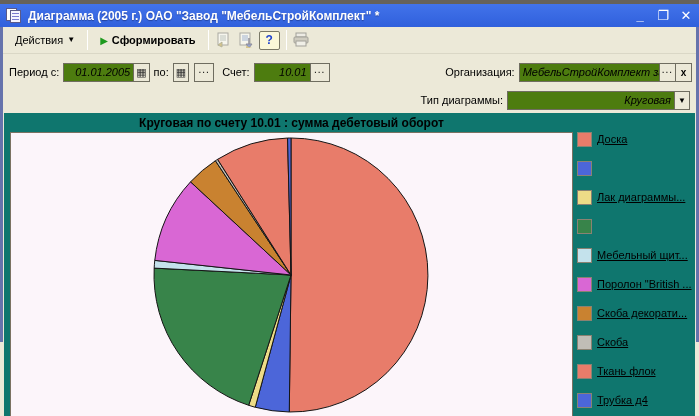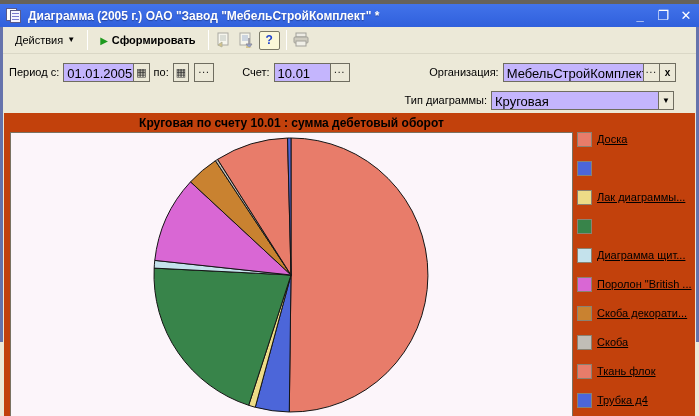--- a/index.html
+++ b/index.html
@@ -19,33 +19,33 @@
   .tb-btn{display:flex;align-items:center;gap:4px;padding:3px 7px;font-size:11px;color:#000;border:1px solid transparent;}
   .tb-caret{font-size:8px;line-height:8px;}
   .play{color:#1E9A1E;font-size:10px;}
   .bold{font-weight:bold;}
   .disabled-text{color:#9C9A8C;}
   .tb-sep{width:1px;height:20px;background:#b9b6a5;border-right:1px solid #fff;margin:0 4px;}
   .tb-icon{width:22px;height:21px;display:flex;align-items:center;justify-content:center;border:1px solid transparent;}
   .tb-icon.faded{opacity:.55;}
   .help-btn{width:21px;height:19px;border:1px solid #7a7866;background:#FBF8D8;color:#2244CC;font-weight:bold;font-size:12px;display:flex;align-items:center;justify-content:center;border-radius:2px;margin:0 2px;}
   .body-wrap{border-left:3px solid #6673AC;border-right:3px solid #6673AC;height:315px;background:#ECE9D8;}
-  .form-area{height:59px;padding:6px 20px 0 4px;}
+  .form-area{height:59px;padding:6px 4px 0 4px;text-align:right;}
   .frow{display:flex;align-items:center;height:24px;font-size:11px;}
   .frow.second{justify-content:flex-end;padding-right:2px;margin-top:4px;}
   .flabel{margin:0 4px;white-space:nowrap;}
   .fgroup{display:flex;align-items:stretch;height:19px;}
-  .tinput{height:19px;border:1px solid #6F6D60;border-right:none;background:#c4b5fd;padding:2px 3px 0 3px;font-size:13px;white-space:nowrap;overflow:hidden;}
+  .tinput{height:19px;border:1px solid #6F6D60;border-right:none;background:#4d7c0f;padding:2px 3px 0 3px;font-size:11px;white-space:nowrap;overflow:hidden;font-style:italic;}
   .sq-btn{height:19px;border:1px solid #6F6D60;background:#ECE9D8;font-size:10px;display:flex;align-items:center;justify-content:center;padding:0 2px;min-width:16px;cursor:default;}
   .sq-btn + .sq-btn{border-left:none;}
   .cal-glyph{font-size:11px;line-height:11px;color:#333;}
   .dots{letter-spacing:1px;font-size:10px;line-height:6px;padding-bottom:4px;}
   .x-glyph{font-weight:bold;font-size:10px;}
   .combo-arrow{font-size:8px;color:#000;}
-  .chart-panel{position:relative;height:303px;margin:0 1px;background:#c2410c;overflow:hidden;}
+  .chart-panel{position:relative;height:303px;margin:0 1px;background:#0f766e;overflow:hidden;}
   .chart-title{position:absolute;left:6px;top:3px;width:563px;text-align:center;font-size:12px;font-weight:bold;color:#000;}
   .plot-box{position:absolute;left:6px;top:19px;width:563px;height:284px;border:1px solid #7A7262;border-bottom:none;background:#FCF5FA;}
   .legend{position:absolute;left:573px;top:19px;width:126px;}
   .legend-item{height:29px;display:flex;align-items:flex-start;}
   .swatch{width:15px;height:15px;border:1px solid #8A8272;flex:0 0 auto;}
   .legend-label{font-size:11px;color:#000;margin-left:5px;line-height:15px;white-space:nowrap;text-decoration:underline;}
   svg{display:block;}
 </style>
 </head>
 <body>
@@ -124,21 +124,21 @@
         <div class="fgroup">
           <div class="sq-btn">
               <span class="cal-glyph">▦</span>
             </div>
         </div>
         <div class="fgroup" style="margin-left:5px">
           <div class="sq-btn" style="border-left:1px solid #6F6D60;min-width:20px">
               <span class="dots">...</span>
             </div>
         </div>
-        <span class="flabel" style="margin-left:28px">Счет:</span>
+        <span class="flabel" style="margin-left:8px">Счет:</span>
         <div class="fgroup">
           <div class="tinput" style="width:56px">10.01</div>
           <div class="sq-btn" style="min-width:20px">
               <span class="dots">...</span>
             </div>
         </div>
         <span class="flabel" style="margin-left:auto">Организация:</span>
         <div class="fgroup">
           <div class="tinput" style="width:140px">МебельСтройКомплект завод</div>
           <div class="sq-btn">
@@ -186,21 +186,21 @@
           </div>
           <div class="legend-item">
             <div class="swatch" style="background: rgb(237, 220, 135);"></div>
             <span class="legend-label">Лак диаграммы...</span>
           </div>
           <div class="legend-item">
             <div class="swatch" style="background: rgb(56, 132, 74);"></div>
           </div>
           <div class="legend-item">
             <div class="swatch" style="background: rgb(196, 226, 236);"></div>
-            <span class="legend-label">Диаграмма щит...</span>
+            <span class="legend-label">Мебельный щит...</span>
           </div>
           <div class="legend-item">
             <div class="swatch" style="background: rgb(217, 103, 212);"></div>
             <span class="legend-label">Поролон "British ...</span>
           </div>
           <div class="legend-item">
             <div class="swatch" style="background: rgb(201, 130, 48);"></div>
             <span class="legend-label">Скоба декорати...</span>
           </div>
           <div class="legend-item">

